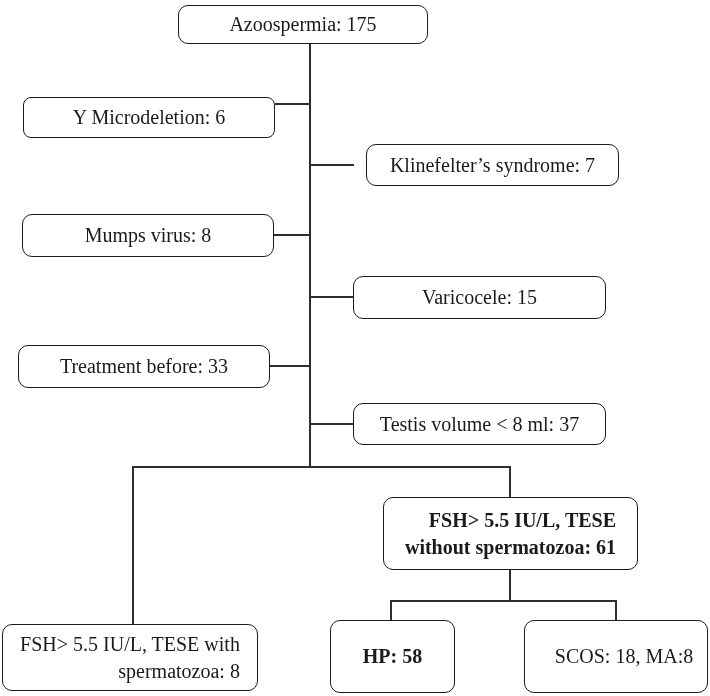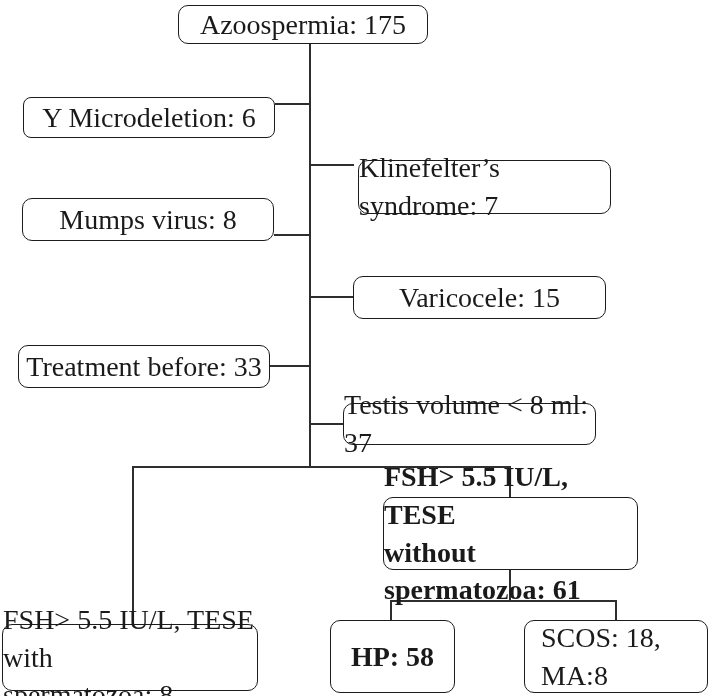--- a/index.html
+++ b/index.html
@@ -18,22 +18,22 @@
   }
   .node {
     position: absolute;
     box-sizing: border-box;
     background: #ffffff;
     border: 1.6px solid #1c1c1c;
     border-radius: 10px;
     display: flex;
     align-items: center;
     justify-content: center;
-    text-align: left;
-    font-size: 28px;
+    text-align: right;
+    font-size: 20px;
     line-height: 1.35;
     white-space: pre-line;
     z-index: 2;
   }
   .node.bold {
     font-weight: bold;
   }
   .line {
     position: absolute;
     background: #2e2e2e;
@@ -59,29 +59,29 @@
   <div class="line v" style="left:509px; top:466px; height:31px;"></div>
   <div class="line v" style="left:509px; top:570px; height:32px;"></div>
   <div class="line h" style="left:390px; top:600px; width:227px;"></div>
   <div class="line v" style="left:390px; top:600px; height:20px;"></div>
   <div class="line v" style="left:615px; top:600px; height:20px;"></div>
 
   <div class="node" style="left:178px; top:5px; width:250px; height:39px;">Azoospermia: 175</div>
 
   <div class="node" style="left:23px; top:97px; width:252px; height:41px;border-radius:8px;">Y Microdeletion: 6</div>
 
-  <div class="node" style="left:358px; top:144px; width:253px; height:54px;margin-top:16px;">Klinefelter’s syndrome: 7</div>
+  <div class="node" style="left:366px; top:144px; width:253px; height:42px;">Klinefelter’s syndrome: 7</div>
 
-  <div class="node" style="left:22px; top:198px; width:252px; height:43px;">Mumps virus: 8</div>
+  <div class="node" style="left:22px; top:214px; width:252px; height:43px;">Mumps virus: 8</div>
 
   <div class="node" style="left:353px; top:276px; width:253px; height:43px;">Varicocele: 15</div>
 
   <div class="node" style="left:18px; top:345px; width:252px; height:43px;">Treatment before: 33</div>
 
-  <div class="node" style="left:343px; top:403px; width:253px; height:42px;">Testis volume &lt; 8 ml: 37</div>
+  <div class="node" style="left:353px; top:403px; width:253px; height:42px;">Testis volume &lt; 8 ml: 37</div>
 
   <div class="node" style="left:383px; top:497px; width:255px; height:73px;font-weight:bold;">FSH&gt; 5.5 IU/L, TESE
 without spermatozoa: 61</div>
 
   <div class="node" style="left:2px; top:624px; width:256px; height:67px;">FSH&gt; 5.5 IU/L, TESE with
 spermatozoa: 8</div>
 
   <div class="node bold" style="left:330px; top:620px; width:125px; height:73px;">HP: 58</div>
 
   <div class="node" style="left:524px; top:620px; width:184px; height:73px;padding-left:16px;">SCOS: 18, MA:8</div>

